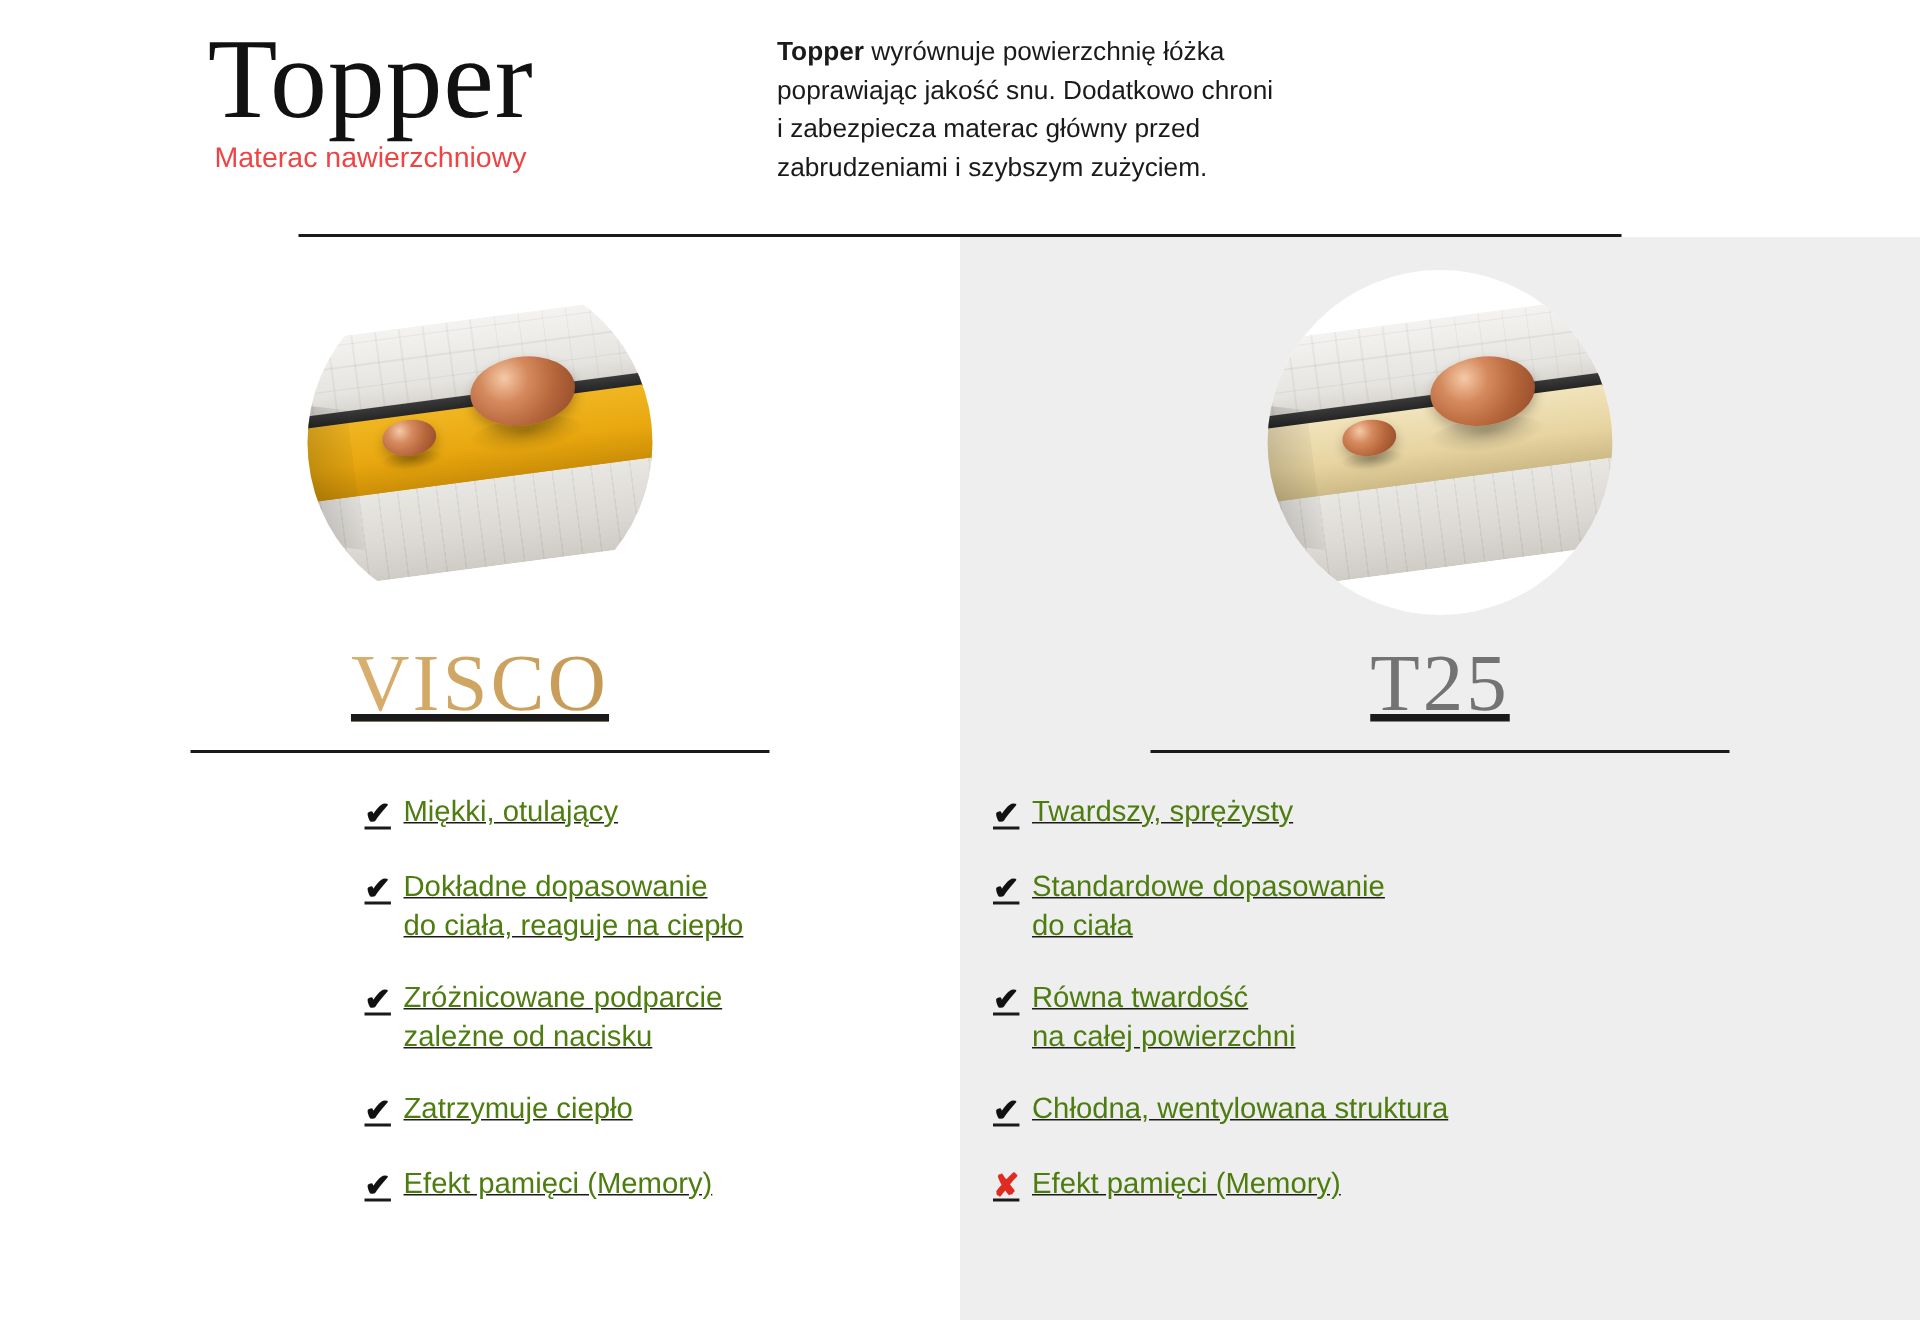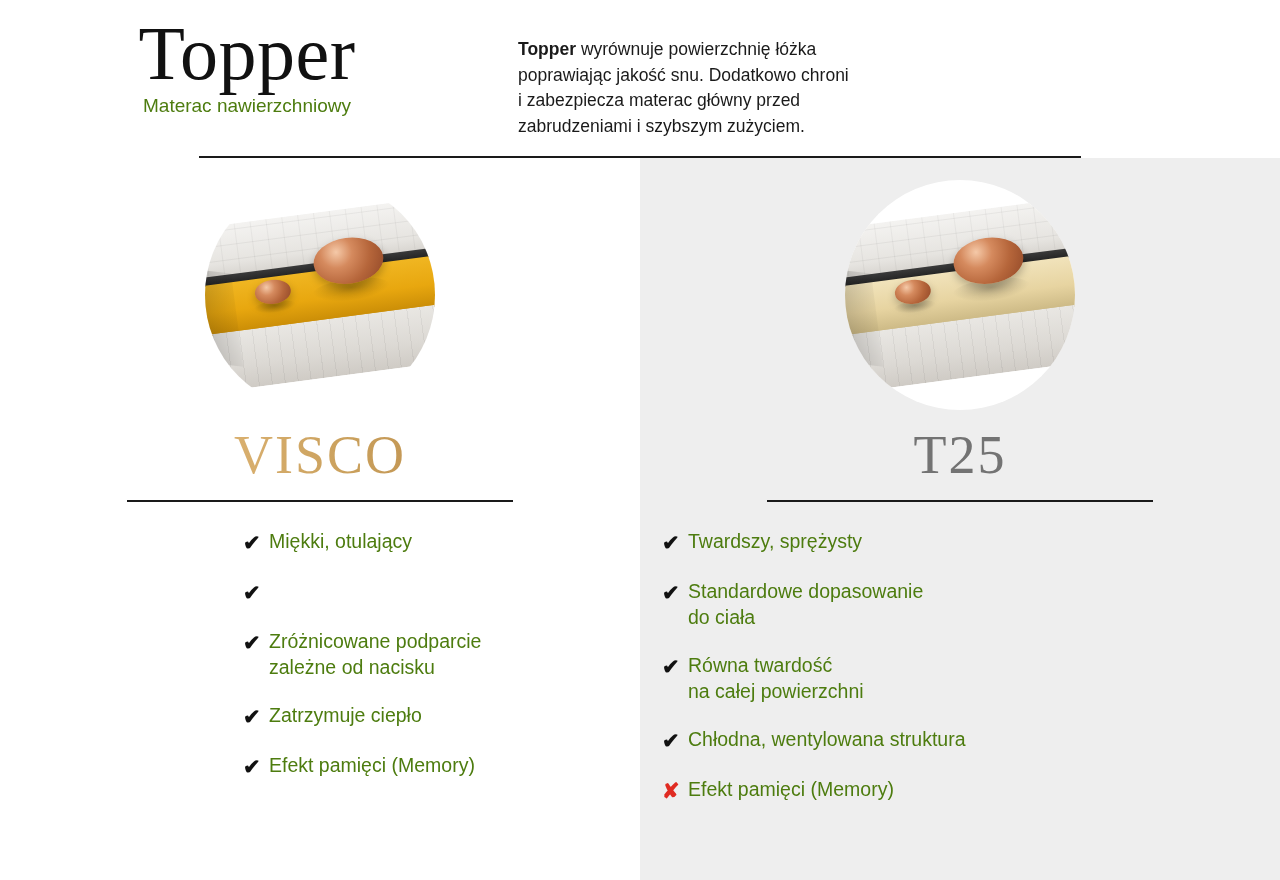--- a/index.html
+++ b/index.html
@@ -44,27 +44,27 @@
     font-size: 76px;
     line-height: 86px;
     font-weight: 400;
     letter-spacing: 0.5px;
     color: #111111;
   }
 
   .brand-sub {
     font-size: 19px;
     line-height: 24px;
-    color: #4d7c0f;
+    color: #ef4444;
     margin-top: -2px;
   }
 
   .header-right {
     width: 640px;
-    padding: 37px 190px 0 14px;
+    padding: 22px 190px 0 14px;
   }
 
   .header-right p {
     font-size: 17.5px;
     line-height: 25.5px;
     color: #1a1a1a;
   }
 
   .header-right b { font-weight: 700; }
 
@@ -76,20 +76,21 @@
     background: #1a1a1a;
   }
 
   
   .columns {
     position: absolute;
     left: 0; top: 158px;
     width: 1280px;
     height: 634px;
     display: flex;
+    text-decoration: underline;
   }
 
   .col {
     width: 640px;
     height: 722px;
     position: relative;
     padding-top: 22px;
   }
 
   .col.right { background: #eeeeee; }
@@ -302,20 +303,22 @@
       <div class="model-name">VISCO</div>
       <div class="rule"></div>
 
       <ul class="features">
         <li class="feature">
           <span class="tick">✔</span>
           <span class="feature-text">Miękki, otulający</span>
         </li>
         <li class="feature">
           <span class="tick">✔</span>
+          <span class="feature-text">Dokładne dopasowanie
+do ciała, reaguje na ciepło</span>
         </li>
         <li class="feature">
           <span class="tick">✔</span>
           <span class="feature-text">Zróżnicowane podparcie
 zależne od nacisku</span>
         </li>
         <li class="feature">
           <span class="tick">✔</span>
           <span class="feature-text">Zatrzymuje ciepło</span>
         </li>

